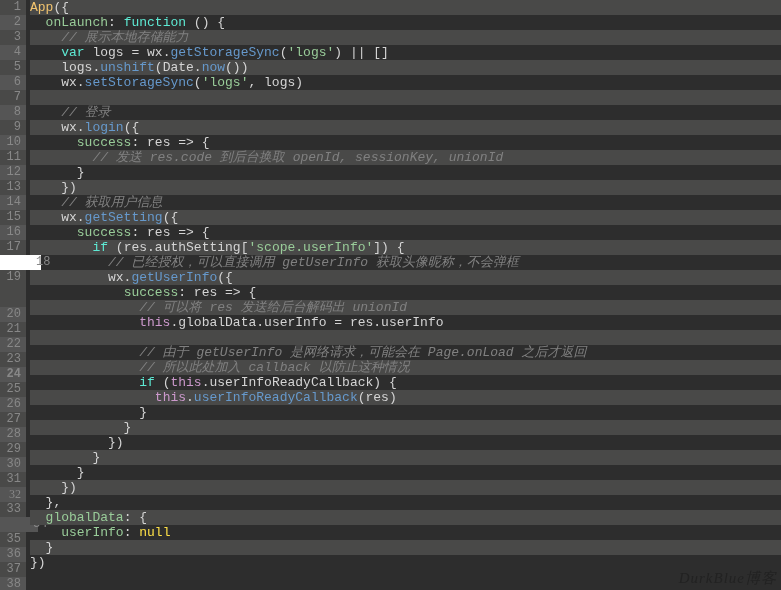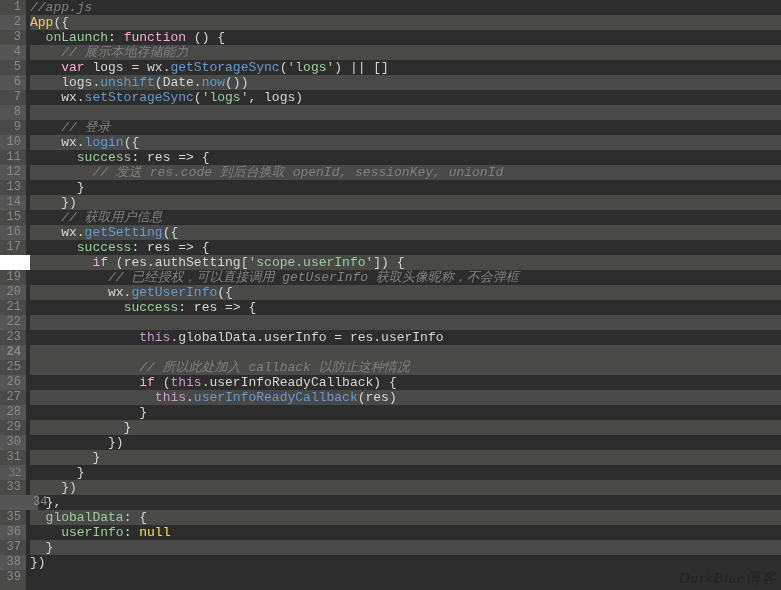--- a/index.html
+++ b/index.html
@@ -38,21 +38,21 @@
     padding: 0 0 0 4px;
   }
   .line {
     height: 15px;
     white-space: pre;
   }
   .line.hl {
     background: #494948;
   }
   .comment { color: #808080; font-style: italic; }
-  .keyword { color: #f9a8d4; }
+  .keyword { color: #5eead4; }
   .method { color: #6699cc; margin-top: 36px; }
   .func { color: #f2c46f; }
   .string { color: #99cc99; }
   .prop { color: #99cc99; }
   .punct { color: #d4d4d4; }
   .var { color: #d4d4d4; }
   .this { color: #cc99cc; }
   .num { color: #fde047; }
   .watermark {
     position: absolute;
@@ -82,21 +82,21 @@
       <div style="background: rgb(85, 85, 85);">10</div>
       <div>11</div>
       <div style="background: rgb(85, 85, 85);">12</div>
       <div>13</div>
       <div style="background: rgb(85, 85, 85);">14</div>
       <div>15</div>
       <div style="background: rgb(85, 85, 85);">16</div>
       <div>17</div>
       <div style="background: #ffffff; padding-left: 36px;">18</div>
       <div>19</div>
-      <div style="background: rgb(85, 85, 85);">20</div>
+      <div style="background: rgb(85, 85, 85); margin-top: 22px;">20</div>
       <div>21</div>
       <div style="background: rgb(85, 85, 85);">22</div>
       <div>23</div>
       <div style="background: rgb(85, 85, 85); font-weight: bold;">24</div>
       <div>25</div>
       <div style="background: rgb(85, 85, 85);">26</div>
       <div>27</div>
       <div style="background: rgb(85, 85, 85);">28</div>
       <div>29</div>
       <div style="background: rgb(85, 85, 85);">30</div>
@@ -104,44 +104,44 @@
       <div style="background: rgb(85, 85, 85); font-family: Liberation Serif, serif;">32</div>
       <div>33</div>
       <div style="background: rgb(85, 85, 85); padding-left: 33px;">34</div>
       <div>35</div>
       <div style="background: rgb(85, 85, 85);">36</div>
       <div>37</div>
       <div style="background: rgb(85, 85, 85);">38</div>
       <div>39</div>
     </div>
   <div class="code" id="code">
-      <div class="line"><span class="comment">//app.js</span></div>
       <div class="line hl"><span class="func">App</span><span class="punct">({</span></div>
       <div class="line"><span class="var">  </span><span class="prop">onLaunch</span><span class="punct">: </span><span class="keyword">function</span><span class="punct"> () {</span></div>
       <div class="line hl"><span class="var">    </span><span class="comment">// 展示本地存储能力</span></div>
       <div class="line"><span class="var">    </span><span class="keyword">var</span><span class="var"> logs = wx.</span><span class="method">getStorageSync</span><span class="punct">(</span><span class="string">'logs'</span><span class="punct">) || []</span></div>
       <div class="line hl"><span class="var">    logs.</span><span class="method">unshift</span><span class="punct">(Date.</span><span class="method">now</span><span class="punct">())</span></div>
       <div class="line"><span class="var">    wx.</span><span class="method">setStorageSync</span><span class="punct">(</span><span class="string">'logs'</span><span class="punct">, logs)</span></div>
       <div class="line hl"></div>
       <div class="line"><span class="var">    </span><span class="comment">// 登录</span></div>
       <div class="line hl"><span class="var">    wx.</span><span class="method">login</span><span class="punct">({</span></div>
       <div class="line"><span class="var">      </span><span class="prop">success</span><span class="punct">: </span><span class="var">res</span><span class="punct"> =&gt; {</span></div>
       <div class="line hl"><span class="var">        </span><span class="comment">// 发送 res.code 到后台换取 openId, sessionKey, unionId</span></div>
       <div class="line"><span class="punct">      }</span></div>
       <div class="line hl"><span class="punct">    })</span></div>
       <div class="line"><span class="var">    </span><span class="comment">// 获取用户信息</span></div>
       <div class="line hl"><span class="var">    wx.</span><span class="method">getSetting</span><span class="punct">({</span></div>
       <div class="line"><span class="var">      </span><span class="prop">success</span><span class="punct">: </span><span class="var">res</span><span class="punct"> =&gt; {</span></div>
       <div class="line hl"><span class="var">        </span><span class="keyword">if</span><span class="punct"> (res.</span><span class="var">authSetting</span><span class="punct">[</span><span class="string">'scope.userInfo'</span><span class="punct">]) {</span></div>
       <div class="line"><span class="var">          </span><span class="comment">// 已经授权，可以直接调用 getUserInfo 获取头像昵称，不会弹框</span></div>
       <div class="line hl"><span class="var">          wx.</span><span class="method">getUserInfo</span><span class="punct">({</span></div>
       <div class="line"><span class="var">            </span><span class="prop">success</span><span class="punct">: </span><span class="var">res</span><span class="punct"> =&gt; {</span></div>
-      <div class="line hl"><span class="var">              </span></div>
+      <div class="line hl"><span class="var">              </span><span class="comment">// 可以将 res 发送给后台解码出 unionId</span></div>
       <div class="line"><span class="var">              </span><span class="this">this</span><span class="punct">.</span><span class="var">globalData</span><span class="punct">.</span><span class="var">userInfo</span><span class="punct"> = res.</span><span class="var">userInfo</span></div>
       <div class="line hl"></div>
+      <div class="line"><span class="var">              </span><span class="comment">// 由于 getUserInfo 是网络请求，可能会在 Page.onLoad 之后才返回</span></div>
       <div class="line hl"><span class="var">              </span><span class="comment">// 所以此处加入 callback 以防止这种情况</span></div>
       <div class="line"><span class="var">              </span><span class="keyword">if</span><span class="punct"> (</span><span class="this">this</span><span class="punct">.</span><span class="var">userInfoReadyCallback</span><span class="punct">) {</span></div>
       <div class="line hl"><span class="var">                </span><span class="this">this</span><span class="punct">.</span><span class="method">userInfoReadyCallback</span><span class="punct">(res)</span></div>
       <div class="line"><span class="punct">              }</span></div>
       <div class="line hl"><span class="punct">            }</span></div>
       <div class="line"><span class="punct">          })</span></div>
       <div class="line hl"><span class="punct">        }</span></div>
       <div class="line"><span class="punct">      }</span></div>
       <div class="line hl"><span class="punct">    })</span></div>
       <div class="line"><span class="punct">  },</span></div>

